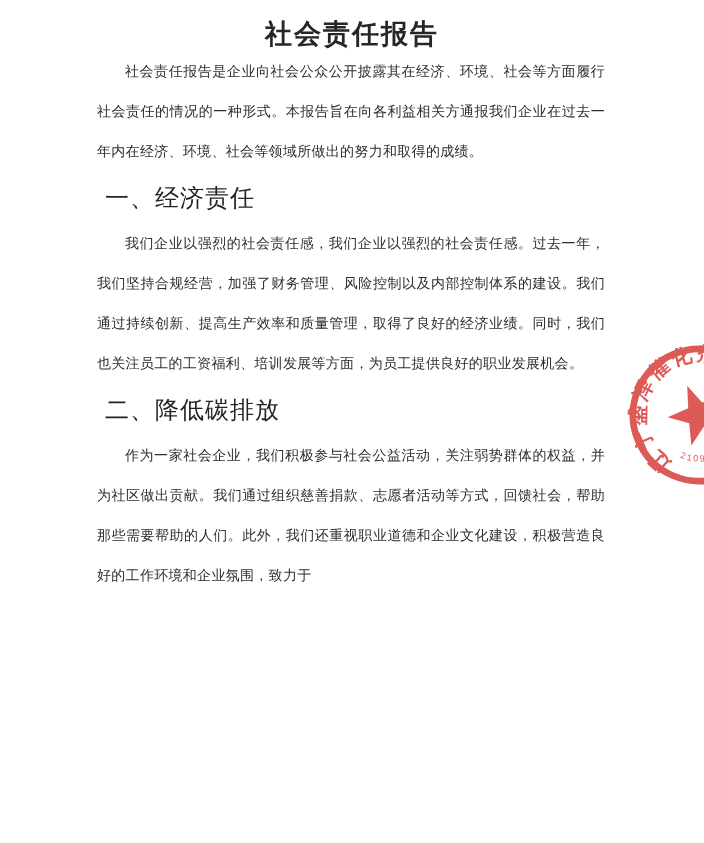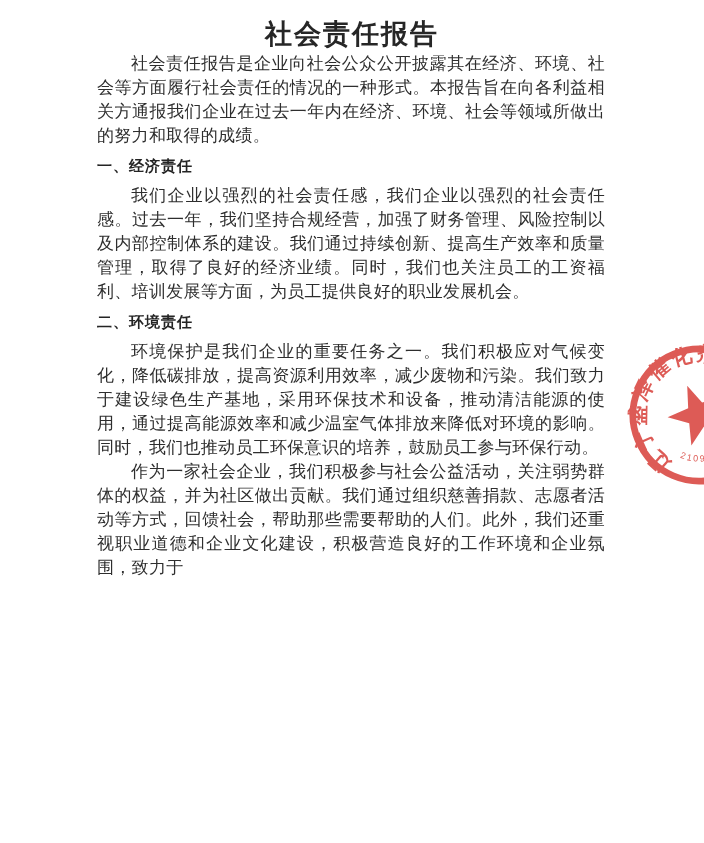--- a/index.html
+++ b/index.html
@@ -22,30 +22,30 @@
     letter-spacing: 2px;
   }
   .content {
     position: absolute;
     left: 97px;
     top: 52px;
     width: 508px;
   }
   .para {
     margin: 0;
-    font-size: 17px;
-    line-height: 24px;
+    font-size: 14px;
+    line-height: 40px;
     text-align: justify;
     text-indent: 2em;
     letter-spacing: 0.3px;
   }
   .sec-heading {
-    margin: 0;
-    font-size: 15px;
-    font-weight: bold;
+    margin: 8px;
+    font-size: 24px;
+    font-weight: normal;
     line-height: 36px;
     color: #242424;
     letter-spacing: 1px;
   }
   .seal {
     position: absolute;
     left: 624px;
     top: 340px;
     width: 150px;
     height: 150px;
@@ -62,22 +62,21 @@
 
   <h1 class="doc-title">社会责任报告</h1>
 
   <div class="content">
 
     <p class="para">社会责任报告是企业向社会公众公开披露其在经济、环境、社会等方面履行社会责任的情况的一种形式。本报告旨在向各利益相关方通报我们企业在过去一年内在经济、环境、社会等领域所做出的努力和取得的成绩。</p>
 
     <h2 class="sec-heading">一、经济责任</h2>
     <p class="para">我们企业以强烈的社会责任感，我们企业以强烈的社会责任感。过去一年，我们坚持合规经营，加强了财务管理、风险控制以及内部控制体系的建设。我们通过持续创新、提高生产效率和质量管理，取得了良好的经济业绩。同时，我们也关注员工的工资福利、培训发展等方面，为员工提供良好的职业发展机会。</p>
 
-    <h2 class="sec-heading">二、环境责任</h2>
-    <p class="para">环境保护是我们企业的重要任务之一。我们积极应对气候变化，降低碳排放，提高资源利用效率，减少废物和污染。我们致力于建设绿色生产基地，采用环保技术和设备，推动清洁能源的使用，通过提高能源效率和减少温室气体排放来降低对环境的影响。同时，我们也推动员工环保意识的培养，鼓励员工参与环保行动。</p>
+    <h2 class="sec-heading">二、降低碳排放</h2>
 
     <p class="para">作为一家社会企业，我们积极参与社会公益活动，关注弱势群体的权益，并为社区做出贡献。我们通过组织慈善捐款、志愿者活动等方式，回馈社会，帮助那些需要帮助的人们。此外，我们还重视职业道德和企业文化建设，积极营造良好的工作环境和企业氛围，致力于</p>
 
   </div>
 
   <div class="seal">
     <svg viewBox="0 0 200 200" width="150" height="150" xmlns="http://www.w3.org/2000/svg">
       <defs>
         <path id="sealTextArc" d="M 44.8,146.3 A 72,72 0 0 1 146.3,44.8" fill="none"></path>
         <path id="sealNumArc" d="M 52.5,139.9 A 62,62 0 0 0 147.5,139.9" fill="none"></path>

